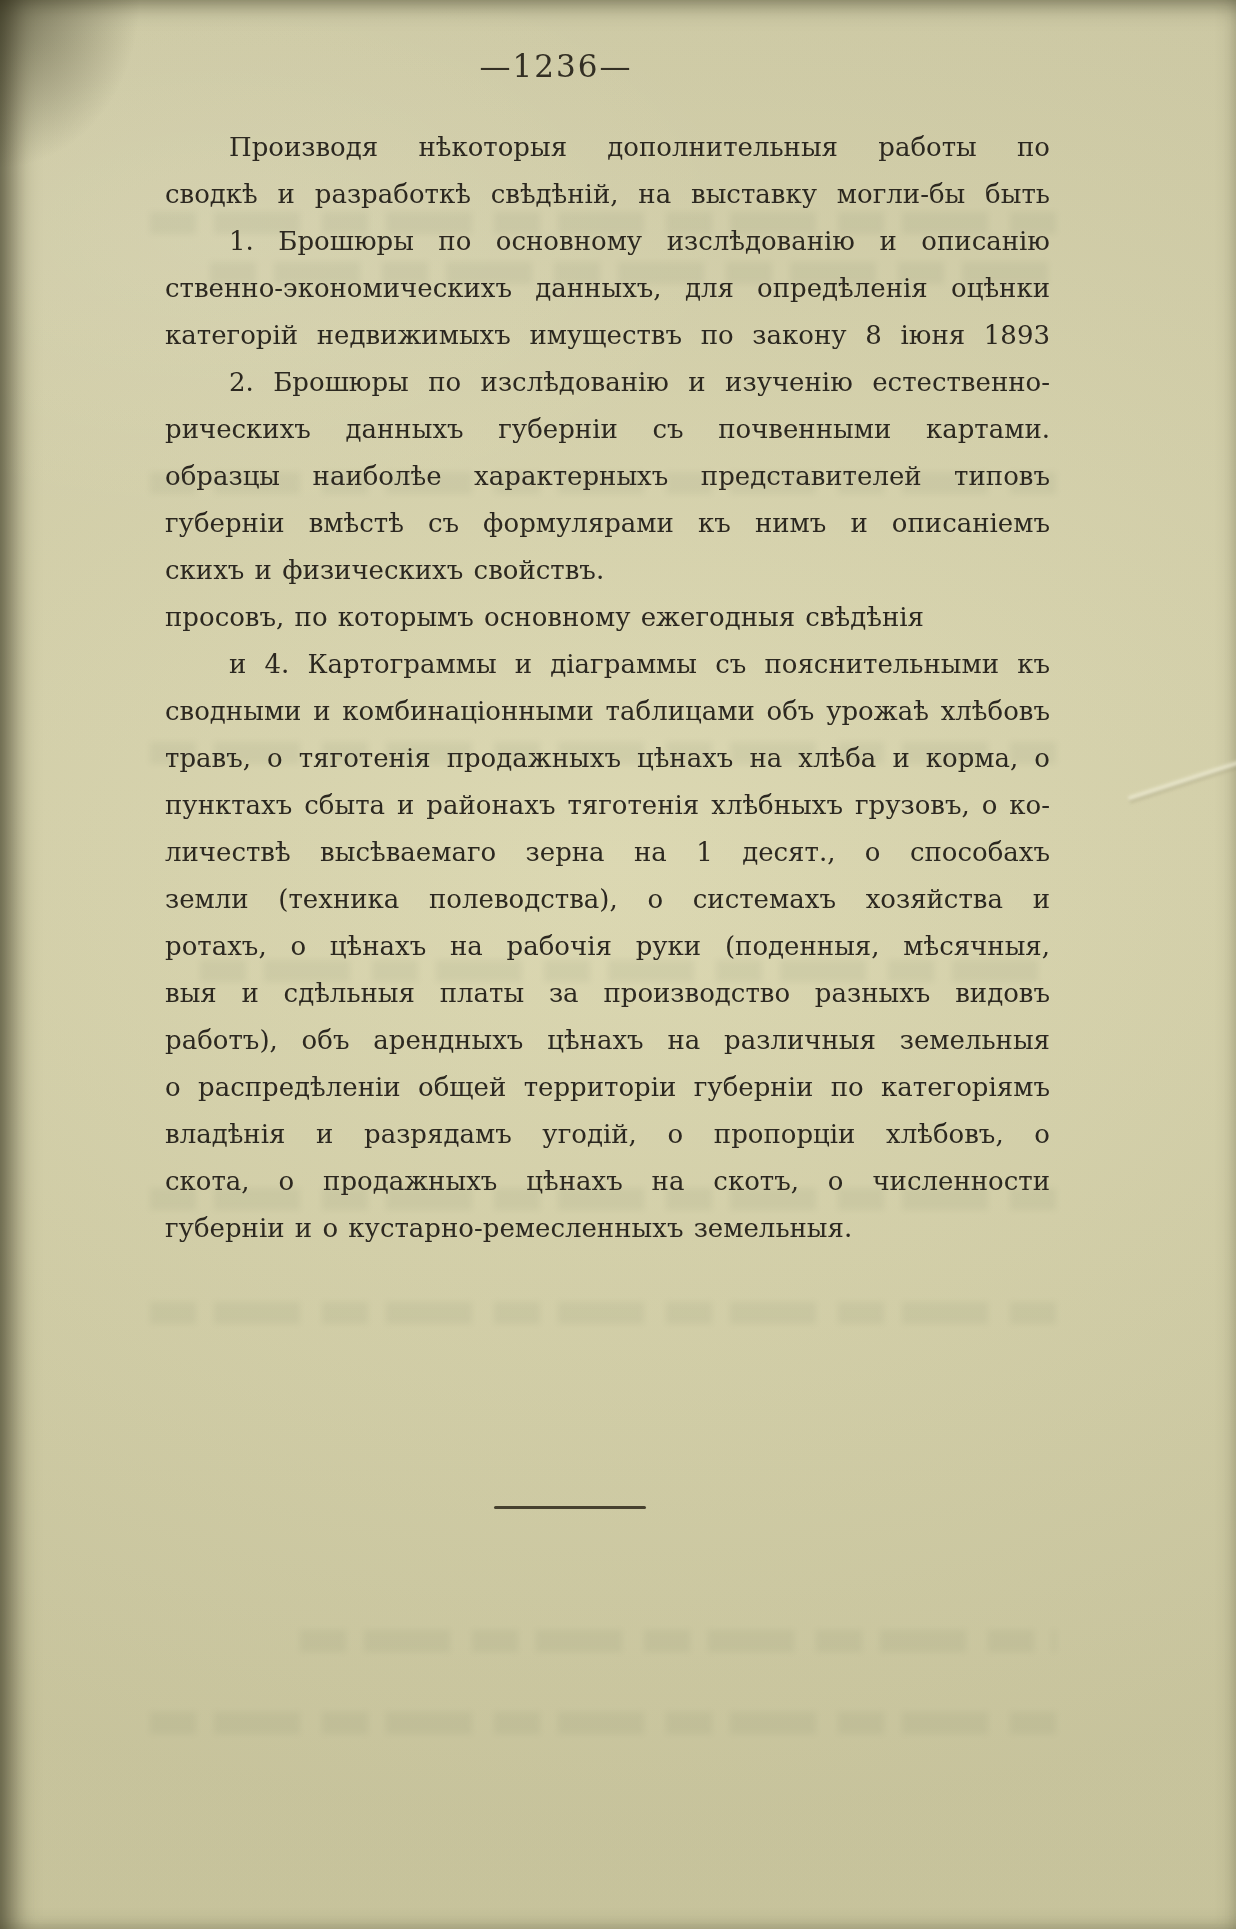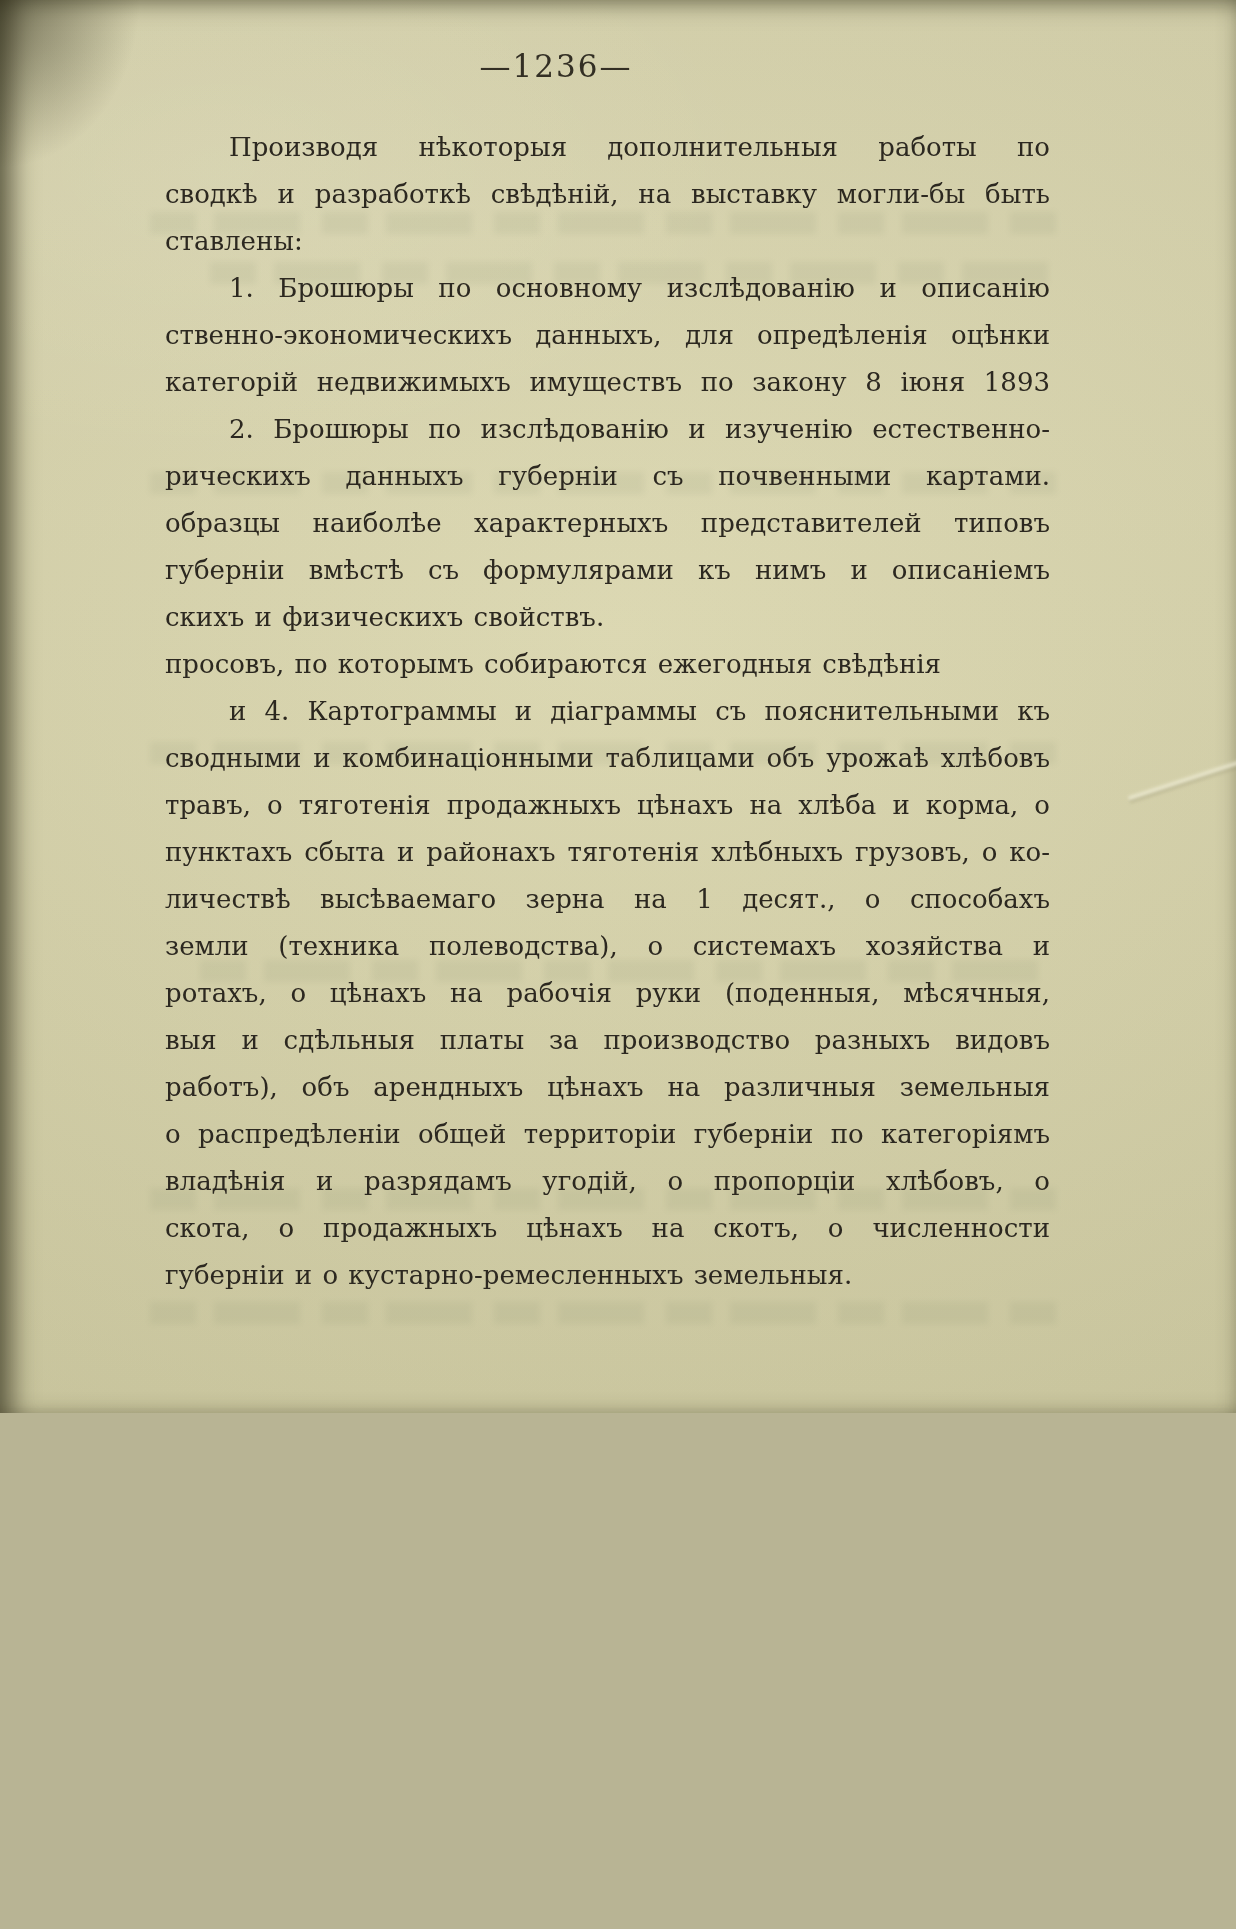--- a/index.html
+++ b/index.html
@@ -1,18 +1,18 @@
 <!DOCTYPE html>
 <html><head>
 <meta charset="utf-8">
 <style>
   html,body{margin:0;padding:0;background:#b8b494;}
   .page{
     position:relative;
-    width:1236px;height:1413px;
+    width:1236px;height:1929px;
     margin:0 auto;
     background:
       radial-gradient(ellipse 900px 500px at 18% 12%, rgba(255,255,240,0.10), rgba(0,0,0,0) 60%),
       radial-gradient(ellipse 1400px 1000px at 50% 45%, rgba(255,255,235,0.08), rgba(63,60,36,0.10) 95%),
       linear-gradient(180deg,#dcd8b2 0%, #d9d5ae 40%, #d6d2a9 100%);
     box-shadow:
       inset 30px 0 26px -18px rgba(60,58,36,0.75),
       inset -14px 0 20px -14px rgba(60,58,36,0.30),
       inset 0 20px 22px -16px rgba(60,58,36,0.55),
       inset 0 -16px 20px -16px rgba(60,58,36,0.30);
@@ -90,30 +90,29 @@
   <div class="ghost g7"></div>
   <div class="ghost g8"></div>
   <div class="ghost g9"></div>
   <div class="crease"></div>
 
   <div class="page-number">—1236—</div>
 
   <div class="text-block" id="text-block">
       <div class="line first">Производя нѣкоторыя дополнительныя работы по собиранію,</div>
       <div class="line">сводкѣ и разработкѣ свѣдѣній, на выставку могли-бы быть пред-</div>
-      <div class="line end">ставлены:</div>
       <div class="line first">1. Брошюры по основному изслѣдованію и описанію хозяй-</div>
       <div class="line">ственно-экономическихъ данныхъ, для опредѣленія оцѣнки всѣхъ</div>
       <div class="line">категорій недвижимыхъ имуществъ по закону 8 іюня 1893 года,</div>
       <div class="line first">2. Брошюры по изслѣдованію и изученію естественно-исто-</div>
       <div class="line">рическихъ данныхъ губерніи съ почвенными картами. Почвенные</div>
       <div class="line">образцы наиболѣе характерныхъ представителей типовъ почвъ въ</div>
       <div class="line">губерніи вмѣстѣ съ формулярами къ нимъ и описаніемъ химиче-</div>
       <div class="line end">скихъ и физическихъ свойствъ.</div>
-      <div class="line end">просовъ, по которымъ собираются ежегодныя свѣдѣнія</div>
+      <div class="line end">просовъ, по которымъ основному ежегодныя свѣдѣнія</div>
       <div class="line first">и 4. Картограммы и діаграммы съ пояснительными къ нимъ</div>
       <div class="line">сводными и комбинаціонными таблицами объ урожаѣ хлѣбовъ и</div>
       <div class="line">травъ, о тяготенія продажныхъ цѣнахъ на хлѣба и корма, о</div>
       <div class="line">пунктахъ сбыта и районахъ тяготенія хлѣбныхъ грузовъ, о ко-</div>
       <div class="line">личествѣ высѣваемаго зерна на 1 десят., о способахъ обработки</div>
       <div class="line">земли (техника полеводства), о системахъ хозяйства и сѣвообо-</div>
       <div class="line">ротахъ, о цѣнахъ на рабочія руки (поденныя, мѣсячныя, сроко-</div>
       <div class="line">выя и сдѣльныя платы за производство разныхъ видовъ полевыхъ</div>
       <div class="line">работъ), объ арендныхъ цѣнахъ на различныя земельныя угодья,</div>
       <div class="line">о распредѣленіи общей территоріи губерніи по категоріямъ земле-</div>

